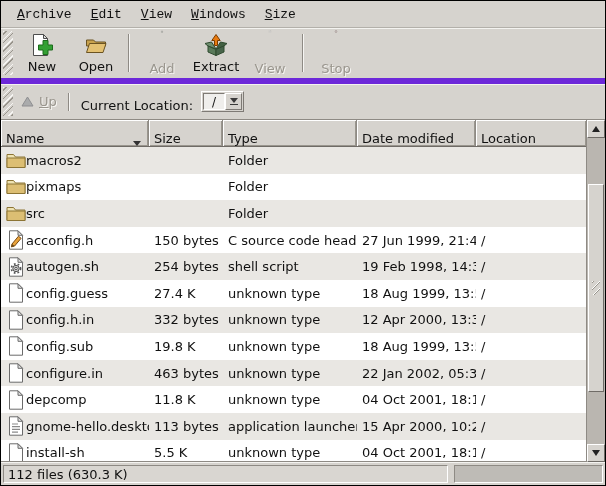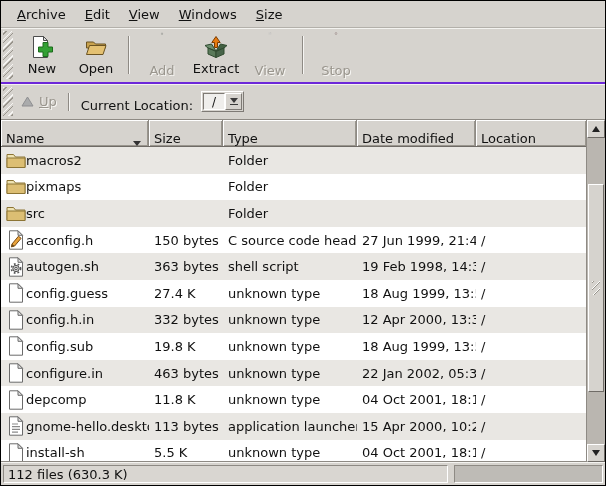--- a/index.html
+++ b/index.html
@@ -11,26 +11,26 @@
     font-family:"DejaVu Sans","Liberation Sans",sans-serif;
     font-size:13px; color:#111;
     display:flex; flex-direction:column;
     position:relative; overflow:hidden;
     user-select:none;
   }
 
   
   .menubar { height:27px; display:flex; align-items:center; padding-left:10px;
              border-bottom:1px solid #b3b0aa; background:#d6d3ce; }
-  .menu-item { display:inline-block; padding:3px 6px; margin-right:7px; }
+  .menu-item { display:inline-block; padding:3px 6px; margin-right:7px;font-family:Liberation Mono, monospace; }
   .mnemonic::first-letter { text-decoration:underline; }
 
   
   .toolbar { height:56px; display:flex; align-items:center;
-             border-bottom:2px solid #6d28d9; box-shadow:0 1px 0 #f4f3f0 inset; }
+             border-bottom:6px solid #6d28d9; box-shadow:0 1px 0 #f4f3f0 inset; }
   .grip { width:10px; align-self:stretch; margin:3px 2px;
           background:repeating-linear-gradient(135deg,#f5f4f2 0 1px,#d6d3ce 1px 2px,#98948c 2px 3px,#d6d3ce 3px 6px); }
   .tool-btn { width:52px; height:48px; display:flex; flex-direction:column;
               align-items:center; justify-content:center; gap:2px; margin:0 1px;
               border:1px solid transparent; }
   .tool-btn .ticon { width:24px; height:24px; display:block; }
   .tool-btn.disabled { color:#9a968e; text-shadow:1px 1px 0 #f6f5f2;gap:28px; }
   .tool-btn.disabled .ticon { filter:grayscale(75%) opacity(0.45) contrast(90%); }
   .tool-sep { width:2px; height:38px; margin:0 5px;
               border-left:1px solid #8e8a84; border-right:1px solid #f6f5f3; }
@@ -285,21 +285,21 @@
                 <svg width="16" height="20" viewBox="0 0 16 20">
                   <path d="M1.5 .8 H10 l4.5 4.5 V19.2 H1.5 z" fill="#fff" stroke="#6b6b6b"></path>
                   <path d="M10 .8 v4.5 h4.5 z" fill="#e0e0e0" stroke="#6b6b6b"></path>
                   <circle cx="8" cy="11.5" r="4.6" fill="none" stroke="#555" stroke-width="1.7" stroke-dasharray="1.7 2.1"></circle>
                   <circle cx="8" cy="11.5" r="3.2" fill="#c9c9c9" stroke="#555"></circle>
                   <circle cx="8" cy="11.5" r="1.2" fill="#fff" stroke="#555"></circle>
                 </svg>
               </span>
               <span>autogen.sh</span>
             </div>
-            <div class="cell">363 bytes</div>
+            <div class="cell">254 bytes</div>
             <div class="cell">shell script</div>
             <div class="cell">19 Feb 1998, 14:31</div>
             <div class="cell">/</div>
           </div>
           <div class="row">
             <div class="cell name-cell">
               <span class="ricon">
                 <svg width="16" height="20" viewBox="0 0 16 20">
                   <path d="M1.5 .8 H10 l4.5 4.5 V19.2 H1.5 z" fill="#fff" stroke="#6b6b6b"></path>
                   <path d="M10 .8 v4.5 h4.5 z" fill="#e0e0e0" stroke="#6b6b6b"></path>

